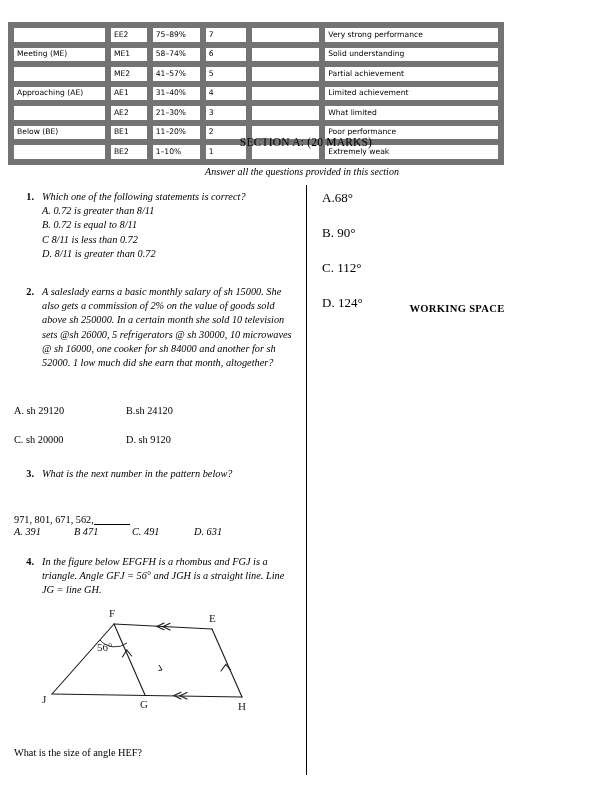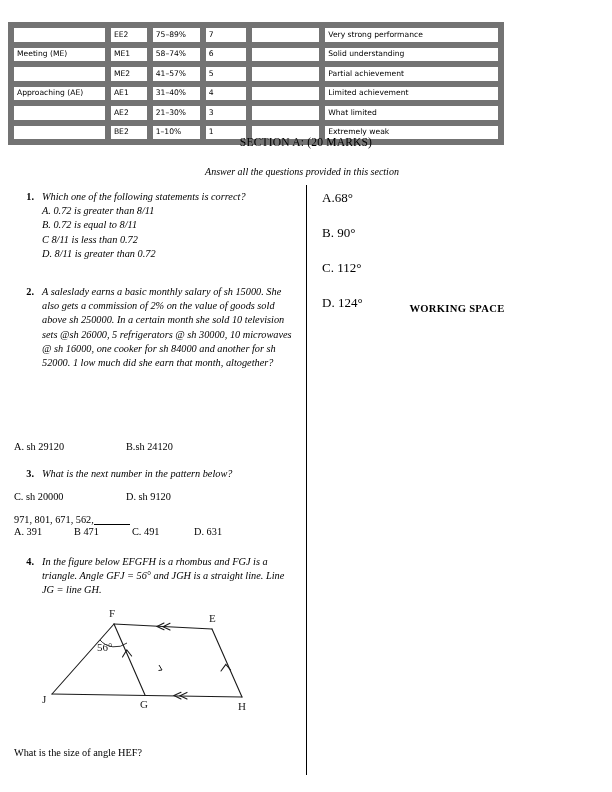--- a/index.html
+++ b/index.html
@@ -108,21 +108,21 @@
   .q2 { position: absolute; left: 0; top: 95px; width: 280px; }
 
   .q2-answers {
     position: absolute;
     left: 0;
     top: 214px;
     width: 285px;
     font-size: 10.3px;
     line-height: 14px;
   }
-  .ans-row { display: block; margin-bottom: 15px; margin-top: 36px; }
+  .ans-row { display: block; margin-bottom: 15px; }
   .ans-a { display: inline-block; width: 112px; }
 
   .q3 { position: absolute; left: 0; top: 277px; width: 285px; }
   .q3-pattern {
     position: absolute;
     left: 0;
     top: 324px;
     font-size: 10.3px;
   }
   .blank-rule {
@@ -131,21 +131,21 @@
     border-bottom: 1px solid #000;
     vertical-align: -2px;
   }
   .q3-answers {
     position: absolute;
     left: 0;
     top: 336px;
     width: 285px;
     font-size: 10.3px;
   }
-  .q3-answers span { display: inline-block; }
+  .q3-answers span { display: inline-block; font-style: italic; }
   .o1 { width: 60px; }
   .o2 { width: 58px; }
   .o3 { width: 62px; }
 
   .q4 { position: absolute; left: 0; top: 365px; width: 280px; }
 
   .figure-wrap {
     position: absolute;
     left: 4px;
     top: 412px;
@@ -231,20 +231,28 @@
         <td class="c-blank"></td>
         <td class="c-desc">Limited achievement</td>
       </tr>
       <tr>
         <td class="c-band"></td>
         <td class="c-code">AE2</td>
         <td class="c-range">21–30%</td>
         <td class="c-level">3</td>
         <td class="c-blank"></td>
         <td class="c-desc">What limited</td>
+      </tr>
+      <tr>
+        <td class="c-band">Below (BE)</td>
+        <td class="c-code">BE1</td>
+        <td class="c-range">11–20%</td>
+        <td class="c-level">2</td>
+        <td class="c-blank"></td>
+        <td class="c-desc">Poor performance</td>
       </tr>
       <tr>
         <td class="c-band"></td>
         <td class="c-code">BE2</td>
         <td class="c-range">1–10%</td>
         <td class="c-level">1</td>
         <td class="c-blank"></td>
         <td class="c-desc">Extremely weak</td>
       </tr>
     </tbody>

